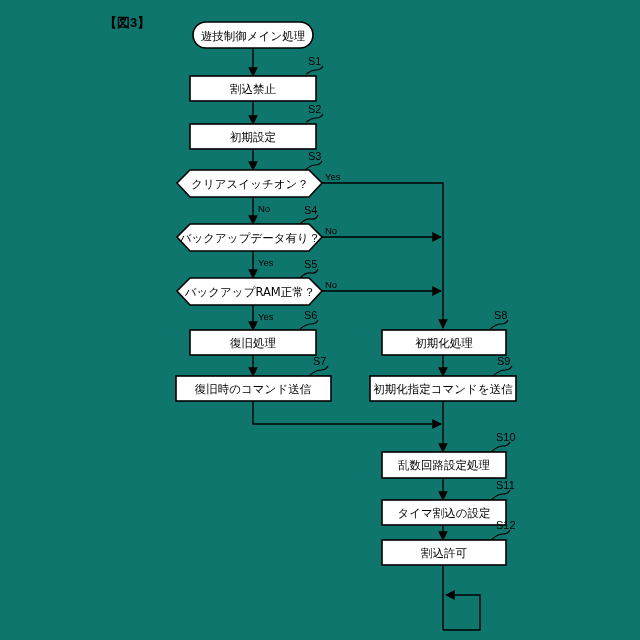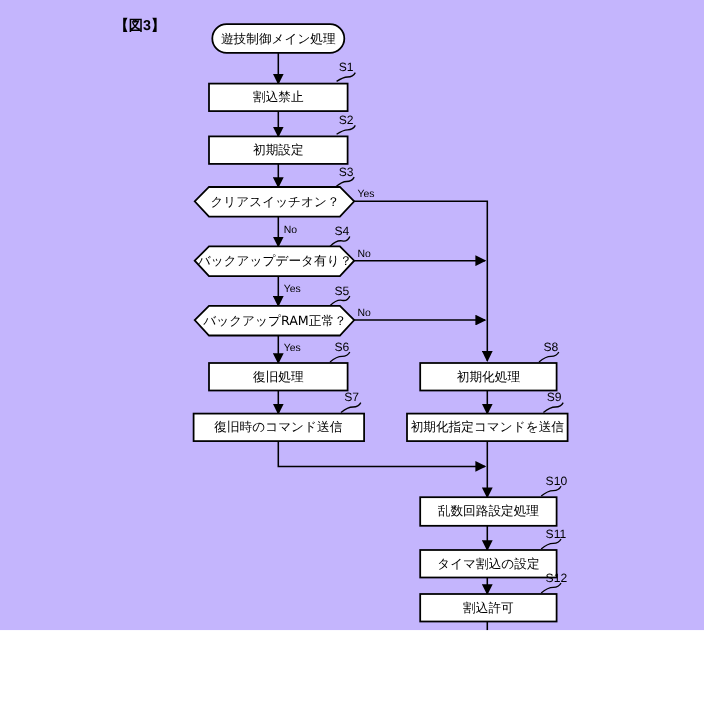--- a/index.html
+++ b/index.html
@@ -8,22 +8,22 @@
     padding: 0;
     background: #ffffff;
   }
   body {
     font-family: "Liberation Sans", "DejaVu Sans", sans-serif;
     color: #000000;
   }
   #page {
     position: relative;
     width: 640px;
-    height: 573px;
-    background: #c4b5fd;
+    height: 640px;
+    background: #0f766e;
     overflow: hidden;
   }
   #fig-label {
     position: absolute;
     left: 104px;
     top: 14px;
     font-size: 13px;
     font-weight: bold;
     letter-spacing: 0px;
     color: #000;

